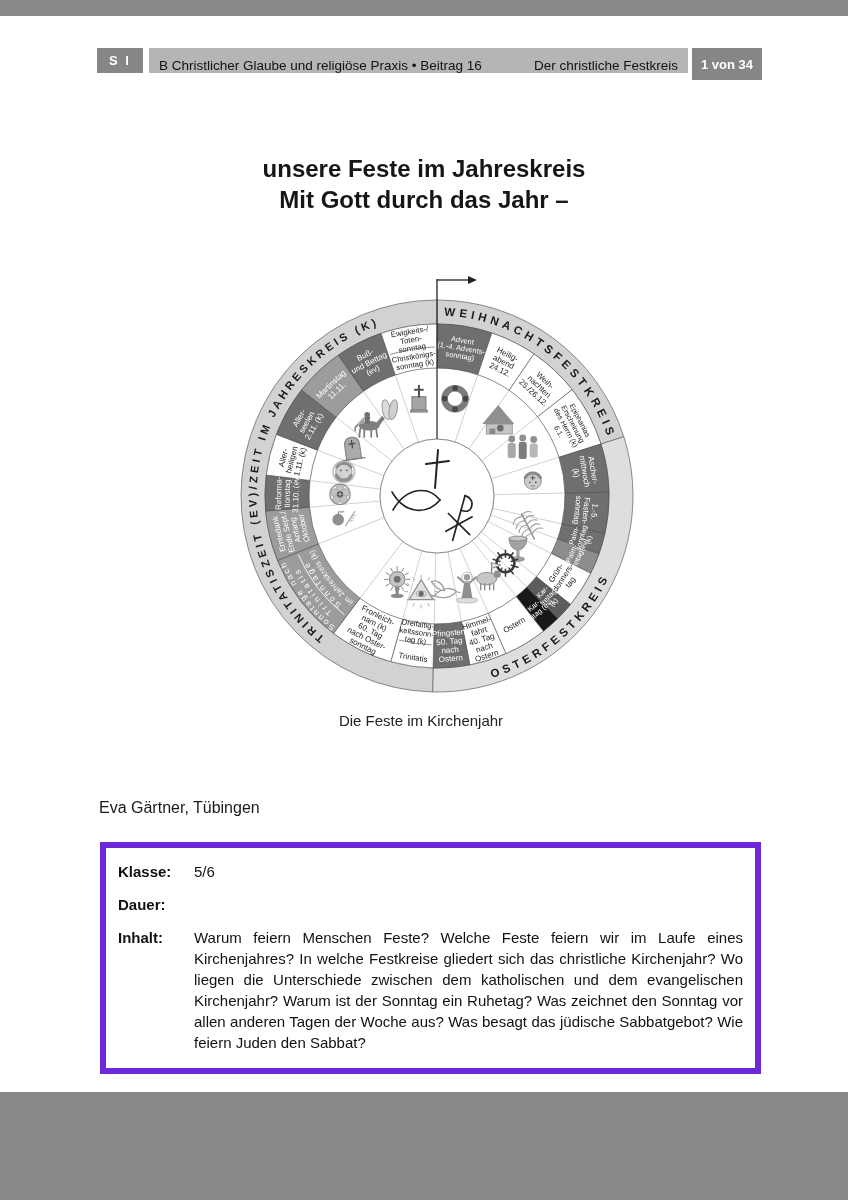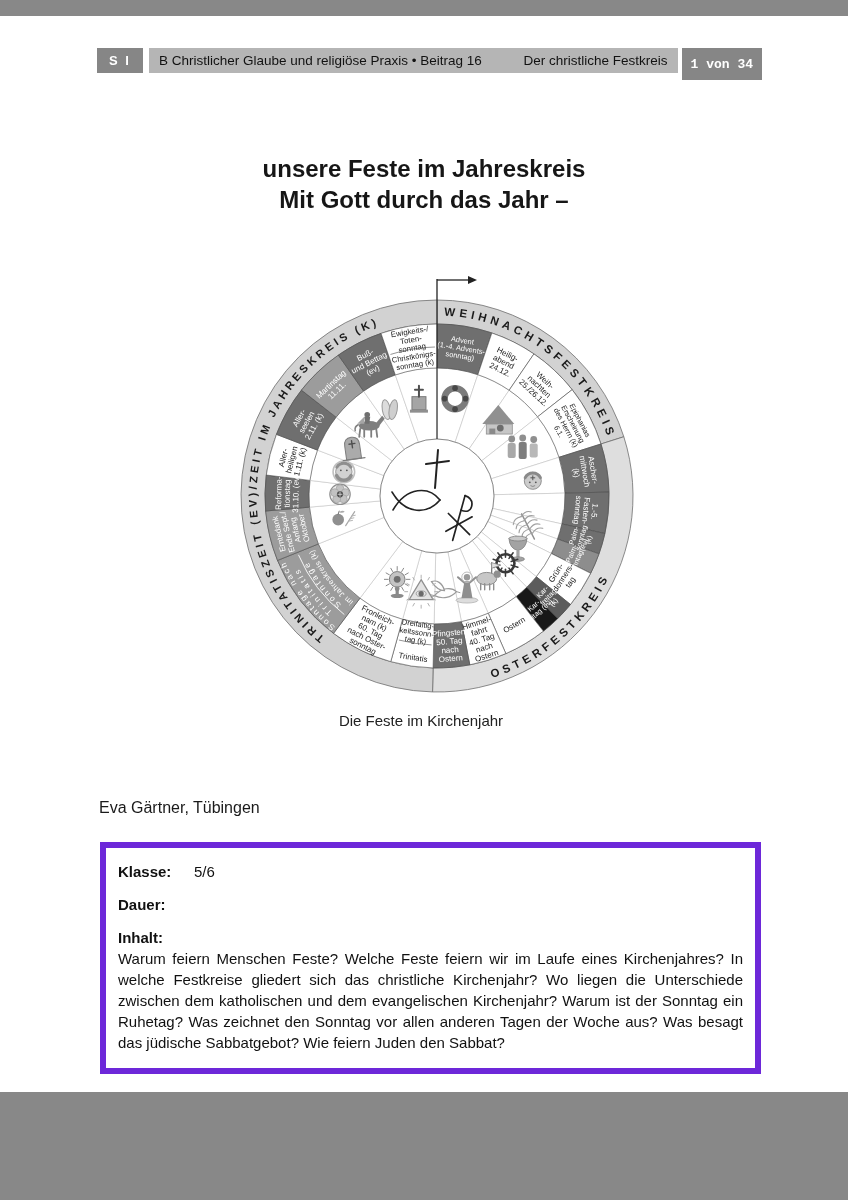--- a/index.html
+++ b/index.html
@@ -1,29 +1,29 @@
 <!DOCTYPE html>
 <html><head>
 <meta charset="utf-8">
 <style>
   html,body{margin:0;padding:0;background:#888;}
   .page{width:848px;height:1076px;position:relative;background:#ffffff;margin:16px auto;
         font-family:"Liberation Sans",sans-serif;overflow:hidden;}
   .header{position:absolute;left:97px;top:32px;width:665px;height:25px;display:flex;align-items:stretch;}
   .hdr-box{background:#868686;color:#fff;font-weight:bold;font-size:13px;display:flex;align-items:center;justify-content:center;}
   .hdr-level{width:46px;margin-right:6px;letter-spacing:2px;}
-  .hdr-bar{flex:1;background:#b5b5b5;color:#121212;font-size:13.5px;display:flex;align-items:center;justify-content:space-between;padding:0 10px;margin-right:4px;}
-  .hdr-page{padding:16px 9px;font-family:Liberation Mono, monospace;}
+  .hdr-bar{flex:1;background:#b5b5b5;color:#121212;font-size:13.5px;display:flex;align-items:flex-end;justify-content:space-between;padding:0 10px;margin-right:4px;}
+  .hdr-page{padding:16px 9px;}
   .title{position:absolute;left:0;top:137px;width:848px;text-align:center;font-size:24px;font-weight:bold;color:#161616;line-height:31px;}
   .wheel-wrap{position:absolute;left:217px;top:243px;width:440px;height:452px;}
   .caption{position:absolute;left:201px;top:696px;width:440px;text-align:center;font-size:15px;color:#222;}
   .author{position:absolute;left:99px;top:783px;font-size:16px;color:#1a1a1a;}
   .infobox{position:absolute;left:100px;top:826px;width:661px;box-sizing:border-box;border:6px solid #6d28d9;padding:13px 12px 15px 12px;}
   .ib-row{display:flex;margin-bottom:12px;font-size:15px;line-height:21px;color:#111;}
-  .ib-row:last-child{margin-bottom:0;flex-direction:column;}
+  .ib-row:last-child{margin-bottom:0;}
   .ib-lbl{width:76px;flex:none;font-weight:bold;}
   .ib-val{flex:1;}
   .ib-just{text-align:justify;}
   .footer{position:absolute;right:80px;top:1199px;font-size:14px;font-style:italic;color:#0c4a6e;}
 </style>
 </head>
 <body>
 
 <div class="page">
 

